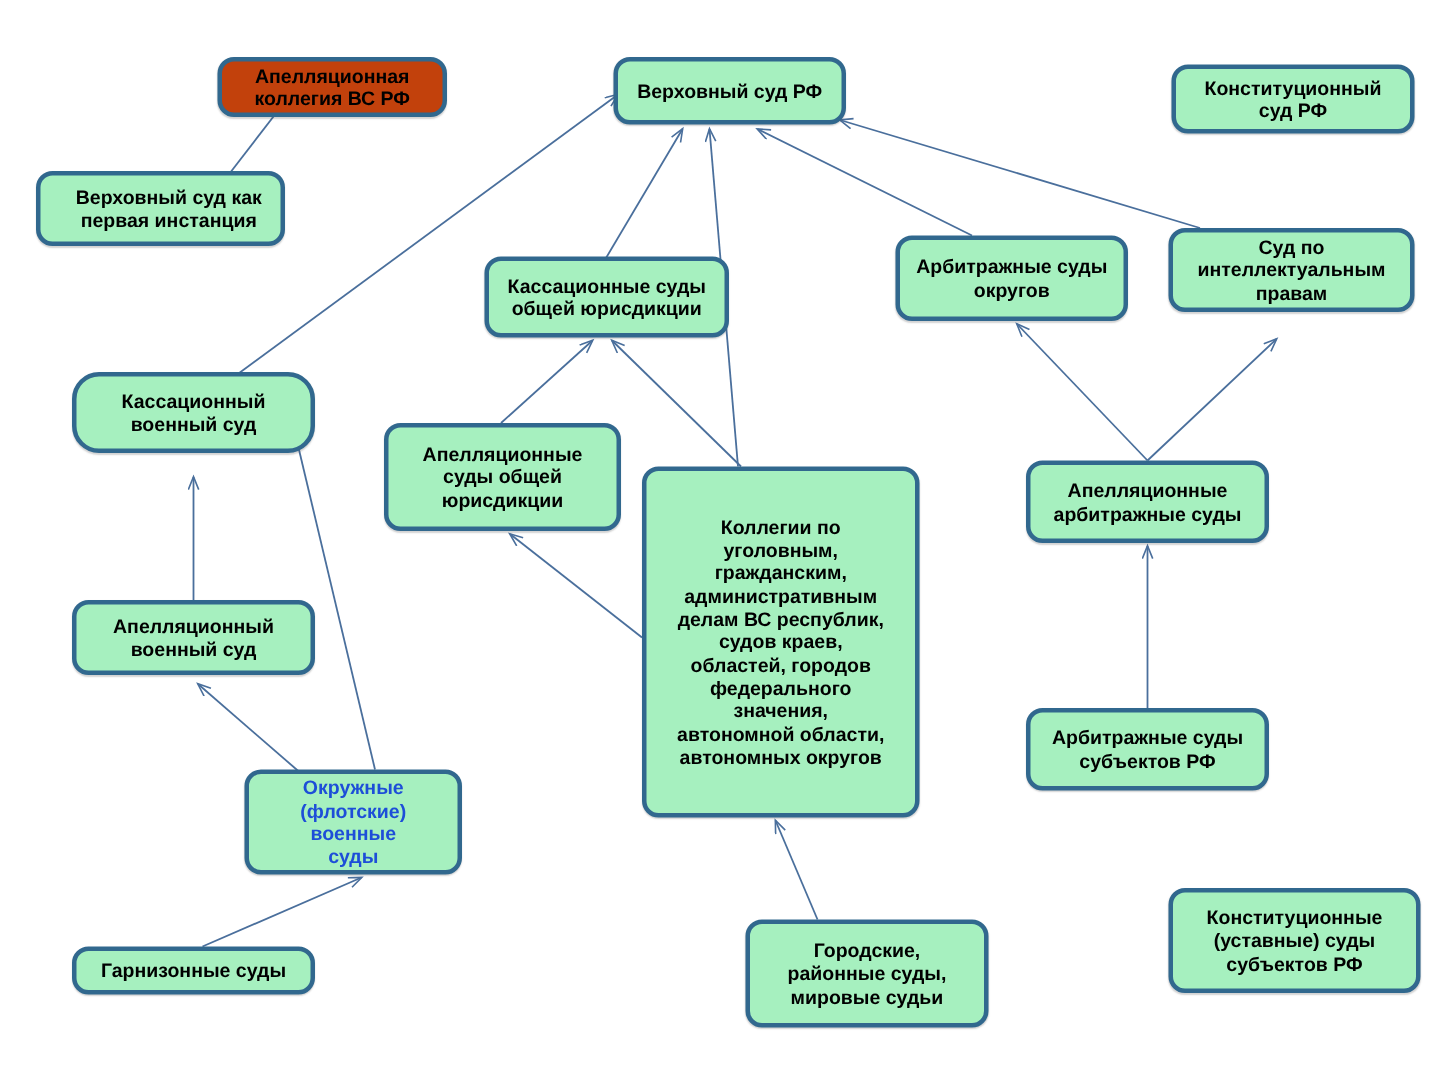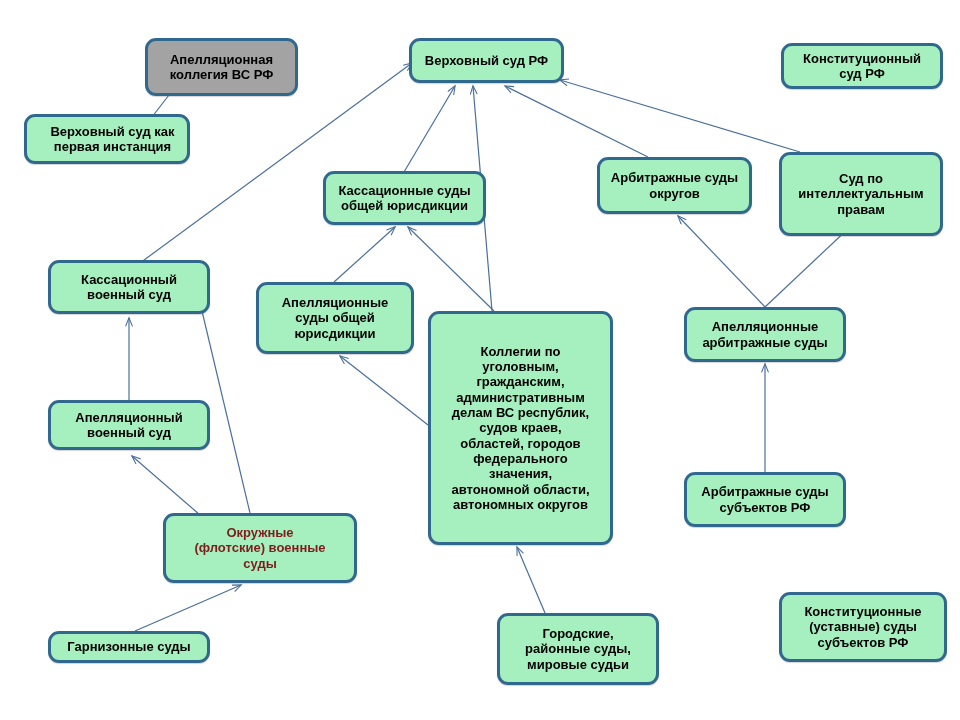--- a/index.html
+++ b/index.html
@@ -67,35 +67,35 @@
         <line x1="200" y1="515" x2="132" y2="456" stroke="#4a6f9c" stroke-width="1.2" marker-end="url(#arrowhead)"></line>
         <line x1="129" y1="400" x2="129" y2="318" stroke="#4a6f9c" stroke-width="1.2" marker-end="url(#arrowhead)"></line>
         <line x1="135" y1="631" x2="241" y2="585" stroke="#4a6f9c" stroke-width="1.2" marker-end="url(#arrowhead)"></line>
         <line x1="545" y1="613" x2="517" y2="547" stroke="#4a6f9c" stroke-width="1.2" marker-end="url(#arrowhead)"></line>
         <line x1="765" y1="307" x2="678" y2="216" stroke="#4a6f9c" stroke-width="1.2" marker-end="url(#arrowhead)"></line>
         <line x1="765" y1="307" x2="851" y2="226" stroke="#4a6f9c" stroke-width="1.2" marker-end="url(#arrowhead)"></line>
         <line x1="765" y1="472" x2="765" y2="364" stroke="#4a6f9c" stroke-width="1.2" marker-end="url(#arrowhead)"></line>
       </g>
   </svg>
   <div id="nodes">
-      <div class="node" style="left: 145px; top: 38px; width: 153px; height: 58px; font-size: 13px; background: #a3a3a3; border-color: rgb(49, 104, 142); color: rgb(0, 0, 0);">Апелляционная
+      <div class="node" style="left: 145px; top: 38px; width: 153px; height: 40px; font-size: 13px; background: #c2410c; border-color: rgb(49, 104, 142); color: rgb(0, 0, 0);">Апелляционная
 коллегия ВС РФ</div>
       <div class="node" style="left: 409px; top: 38px; width: 155px; height: 45px; font-size: 13px; background: rgb(166, 240, 191); border-color: rgb(49, 104, 142); color: rgb(0, 0, 0);">Верховный суд РФ</div>
       <div class="node" style="left: 781px; top: 43px; width: 162px; height: 46px; font-size: 13px; background: rgb(166, 240, 191); border-color: rgb(49, 104, 142); color: rgb(0, 0, 0);">Конституционный
 суд РФ</div>
       <div class="node" style="left: 24px; top: 114px; width: 166px; height: 50px; font-size: 13px; background: rgb(166, 240, 191); border-color: rgb(49, 104, 142); color: rgb(0, 0, 0); padding-left: 17px;">Верховный суд как
 первая инстанция</div>
       <div class="node" style="left: 597px; top: 157px; width: 155px; height: 57px; font-size: 13px; background: rgb(166, 240, 191); border-color: rgb(49, 104, 142); color: rgb(0, 0, 0);">Арбитражные суды
 округов</div>
-      <div class="node" style="left: 779px; top: 152px; width: 164px; height: 84px; font-size: 13px; background: rgb(166, 240, 191); border-color: rgb(49, 104, 142); color: rgb(0, 0, 0);">Суд по
+      <div class="node" style="left: 779px; top: 152px; width: 164px; height: 56px; font-size: 13px; background: rgb(166, 240, 191); border-color: rgb(49, 104, 142); color: rgb(0, 0, 0);">Суд по
 интеллектуальным
 правам</div>
       <div class="node" style="left: 323px; top: 171px; width: 163px; height: 54px; font-size: 13px; background: rgb(166, 240, 191); border-color: rgb(49, 104, 142); color: rgb(0, 0, 0);">Кассационные суды
 общей юрисдикции</div>
-      <div class="node" style="left: 48px; top: 260px; width: 162px; height: 54px; font-size: 13px; background: rgb(166, 240, 191); border-color: rgb(49, 104, 142); color: rgb(0, 0, 0);">Кассационный
+      <div class="node" style="left: 48px; top: 248px; width: 162px; height: 54px; font-size: 13px; background: rgb(166, 240, 191); border-color: rgb(49, 104, 142); color: rgb(0, 0, 0); border-radius: 18px;">Кассационный
 военный суд</div>
       <div class="node" style="left: 256px; top: 282px; width: 158px; height: 72px; font-size: 13px; background: rgb(166, 240, 191); border-color: rgb(49, 104, 142); color: rgb(0, 0, 0);">Апелляционные
 суды общей
 юрисдикции</div>
       <div class="node" style="left: 428px; top: 311px; width: 185px; height: 234px; font-size: 13px; background: rgb(166, 240, 191); border-color: rgb(49, 104, 142); color: rgb(0, 0, 0);">Коллегии по
 уголовным,
 гражданским,
 административным
 делам ВС республик,
 судов краев,
@@ -103,21 +103,21 @@
 федерального
 значения,
 автономной области,
 автономных округов</div>
       <div class="node" style="left: 684px; top: 307px; width: 162px; height: 55px; font-size: 13px; background: rgb(166, 240, 191); border-color: rgb(49, 104, 142); color: rgb(0, 0, 0);">Апелляционные
 арбитражные суды</div>
       <div class="node" style="left: 48px; top: 400px; width: 162px; height: 50px; font-size: 13px; background: rgb(166, 240, 191); border-color: rgb(49, 104, 142); color: rgb(0, 0, 0);">Апелляционный
 военный суд</div>
       <div class="node" style="left: 684px; top: 472px; width: 162px; height: 55px; font-size: 13px; background: rgb(166, 240, 191); border-color: rgb(49, 104, 142); color: rgb(0, 0, 0);">Арбитражные суды
 субъектов РФ</div>
-      <div class="node" style="left: 163px; top: 513px; width: 194px; height: 70px; font-size: 13px; background: rgb(166, 240, 191); border-color: rgb(49, 104, 142); color: #7f1d1d;">Окружные
+      <div class="node" style="left: 163px; top: 513px; width: 145px; height: 70px; font-size: 13px; background: rgb(166, 240, 191); border-color: rgb(49, 104, 142); color: #1d4ed8;">Окружные
 (флотские) военные
 суды</div>
       <div class="node" style="left: 497px; top: 613px; width: 162px; height: 72px; font-size: 13px; background: rgb(166, 240, 191); border-color: rgb(49, 104, 142); color: rgb(0, 0, 0);">Городские,
 районные суды,
 мировые судьи</div>
       <div class="node" style="left: 779px; top: 592px; width: 168px; height: 70px; font-size: 13px; background: rgb(166, 240, 191); border-color: rgb(49, 104, 142); color: rgb(0, 0, 0);">Конституционные
 (уставные) суды
 субъектов РФ</div>
       <div class="node" style="left: 48px; top: 631px; width: 162px; height: 32px; font-size: 13px; background: rgb(166, 240, 191); border-color: rgb(49, 104, 142); color: rgb(0, 0, 0);">Гарнизонные суды</div>
     </div>

